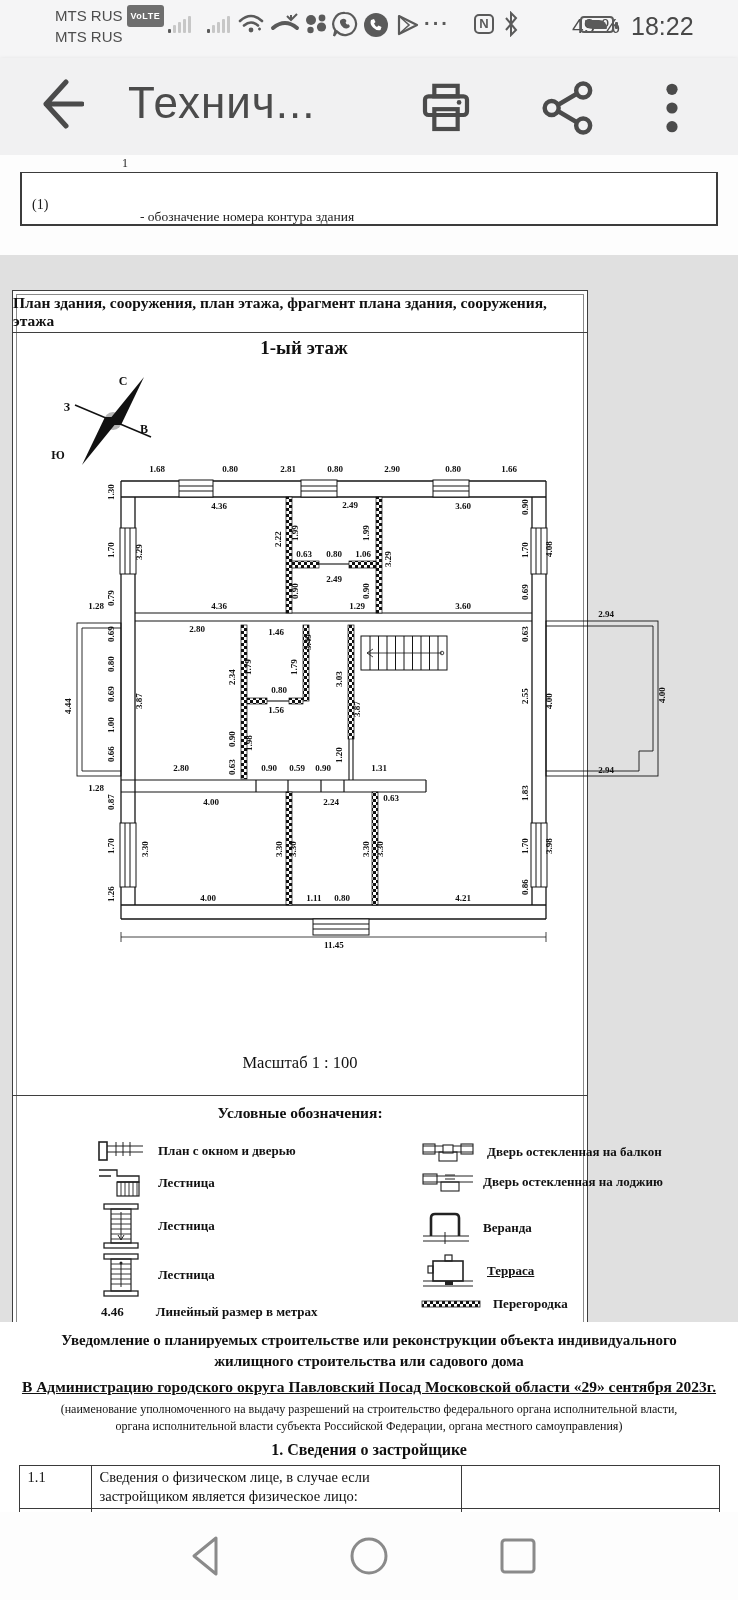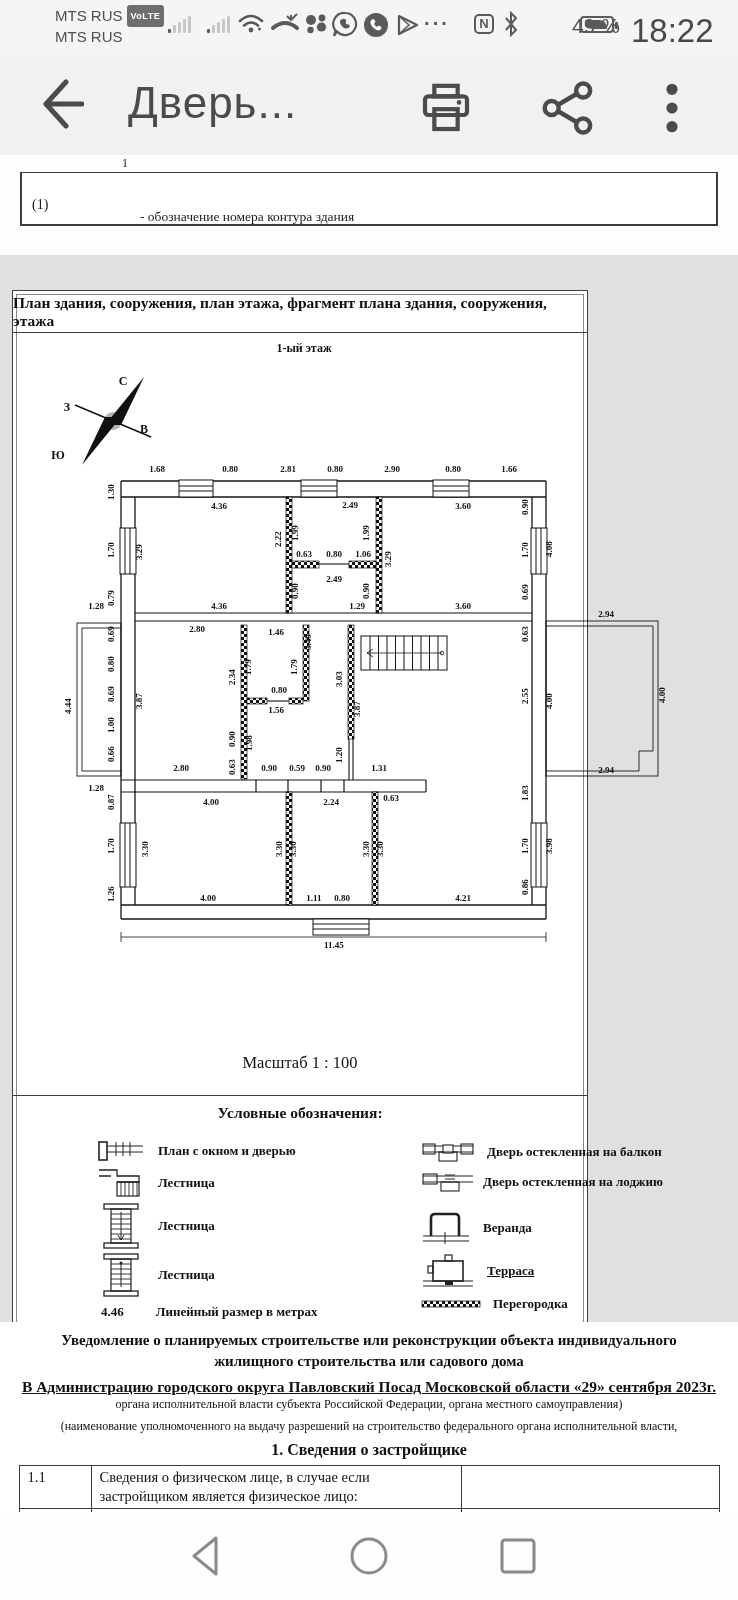--- a/index.html
+++ b/index.html
@@ -10,21 +10,21 @@
   
   #statusbar{position:absolute;left:0;top:0;width:738px;height:58px;background:#f5f5f6;color:#555;}
   .sb-abs{position:absolute;}
   .carrier{font-size:15px;color:#4e4e4e;line-height:20px;white-space:nowrap;}
   .volte{display:inline-block;background:#6e6e6e;color:#fff;font-size:9px;font-weight:bold;
          border-radius:3px;padding:1px 4px;vertical-align:2px;margin-left:4px;letter-spacing:.5px;}
   .sigbars{display:inline-flex;align-items:flex-end;gap:2px;height:18px;}
   .sigbars i{display:block;width:3px;background:#c7c7c7;border-radius:1px;}
   .sigbars i.on{background:#5a5a5a;}
   .pct{font-size:21px;color:#4e4e4e;margin-left:44px;}
-  .time{font-size:33px;color:#484848;}
+  .time{font-size:25px;color:#484848;}
   .batt{position:relative;width:34px;height:17px;border:2px solid #5a5a5a;border-radius:4px;}
   .batt .leaf{position:absolute;left:3px;top:2px;width:22px;height:9px;background:#5a5a5a;
               border-radius:1px 8px 1px 8px;}
   .batt .nub{position:absolute;right:-6px;top:4px;width:3px;height:7px;background:#5a5a5a;border-radius:1px;}
   .nfcbox{width:20px;height:20px;border:2.5px solid #5a5a5a;border-radius:5px;color:#5a5a5a;
           font-size:13px;font-weight:bold;text-align:center;line-height:16px;}
   .dots3{font-size:20px;color:#5a5a5a;letter-spacing:2px;font-weight:bold;}
 
   
   #appbar{position:absolute;left:0;top:58px;width:738px;height:97px;background:#f1f1f2;
@@ -42,21 +42,21 @@
   #p1num{position:absolute;left:10px;top:24px;font-family:"Liberation Serif",serif;font-size:14px;color:#1a1a1a;}
   #p1text{position:absolute;left:118px;top:12px;font-family:"Liberation Serif",serif;font-size:13.5px;color:#1a1a1a;margin-top:24px;}
 
   
   #page2{position:absolute;left:12px;top:135px;width:576px;height:1175px;background:#fff;
          border:1.5px solid #3f3f3f;font-family:"Liberation Serif",serif;color:#111;}
   #page2 .innerframe{position:absolute;inset:3px;border:1px solid #8a8a8a;pointer-events:none;}
   #p2title{position:absolute;left:0;top:0;width:100%;height:42px;border-bottom:1px solid #3f3f3f;
            display:flex;align-items:center;justify-content:center;font-weight:bold;font-size:15.5px;}
   #p2sub{position:absolute;left:0;top:44px;width:100%;height:26px;display:flex;align-items:center;
-         justify-content:center;font-weight:bold;font-size:12px;padding-left:8px;}
+         justify-content:center;font-weight:bold;font-size:19px;padding-left:8px;}
   #plansvg{position:absolute;left:0;top:70px;width:714px;height:600px;}
   #p2scale{position:absolute;left:0;top:762px;width:100%;text-align:center;font-size:16.5px;}
   #legend{position:absolute;left:0;top:804px;width:100%;height:369px;border-top:1px solid #3f3f3f;}
   #legtitle{position:absolute;left:0;top:8px;width:100%;text-align:center;font-weight:bold;font-size:15.5px;}
   .lrow{position:absolute;display:flex;align-items:center;gap:12px;}
   .lrow .lic{flex:0 0 auto;display:flex;align-items:center;justify-content:center;}
   .lrow .ltx{font-weight:bold;font-size:13px;white-space:nowrap;}
   .lnum{font-weight:bold;font-size:13px;}
 
   
@@ -143,21 +143,21 @@
       <div class="leaf"></div>
       <div class="nub"></div>
     </div>
     <div class="sb-abs time" style="left:631px;top:12px;">18:22</div>
   </div>
 
   <div id="appbar">
     <svg class="back" viewBox="0 0 48 64">
       <path d="M30,10 L10,32 L30,54 M10,32 L46,32" fill="none" stroke="#4b4b4b" stroke-width="5" stroke-linecap="round" stroke-linejoin="round"></path>
     </svg>
-    <div class="title">Дверь...</div>
+    <div class="title">Технич...</div>
     <svg class="abtn" style="left:418px;" viewBox="0 0 24 24">
       <rect x="7" y="2.5" width="10" height="4.5" fill="none" stroke="#4b4b4b" stroke-width="1.8"></rect>
       <rect x="3" y="7" width="18" height="8" rx="1.5" fill="none" stroke="#4b4b4b" stroke-width="1.8"></rect>
       <rect x="7" y="12.5" width="10" height="8.5" fill="none" stroke="#4b4b4b" stroke-width="1.8"></rect>
       <circle cx="17.6" cy="9.6" r="1" fill="#4b4b4b"></circle>
     </svg>
     <svg class="abtn" style="left:540px;" viewBox="0 0 24 24">
       <circle cx="18.5" cy="4.5" r="3" fill="none" stroke="#4b4b4b" stroke-width="1.9"></circle>
       <circle cx="5" cy="12" r="3" fill="none" stroke="#4b4b4b" stroke-width="1.9"></circle>
       <circle cx="18.5" cy="19.5" r="3" fill="none" stroke="#4b4b4b" stroke-width="1.9"></circle>
@@ -482,22 +482,22 @@
           </svg>
           <span class="ltx">Перегородка</span>
         </div>
       </div>
     </div>
 
     <div id="page3">
       <div class="p3h" style="margin-top:8px;">Уведомление о планируемых строительстве или реконструкции объекта индивидуального</div>
       <div class="p3h">жилищного строительства или садового дома</div>
       <div id="p3addr">В Администрацию городского округа Павловский Посад Московской области «29» сентября 2023г.</div>
+      <div class="p3note" style="margin-top:5px;">(наименование уполномоченного на выдачу разрешений на строительство федерального органа исполнительной власти,</div>
       <div class="p3note">органа исполнительной власти субъекта Российской Федерации, органа местного самоуправления)</div>
-      <div class="p3note" style="margin-top:5px;">(наименование уполномоченного на выдачу разрешений на строительство федерального органа исполнительной власти,</div>
       <div id="p3sec">1. Сведения о застройщике</div>
       <table id="p3tbl">
         <tbody>
             <tr>
           <td class="c1">1.1</td>
           <td class="c2">Сведения о физическом лице, в случае если застройщиком является физическое лицо:</td>
           <td class="c3"></td>
         </tr>
         <tr>
           <td class="c1">1.1.1</td>

